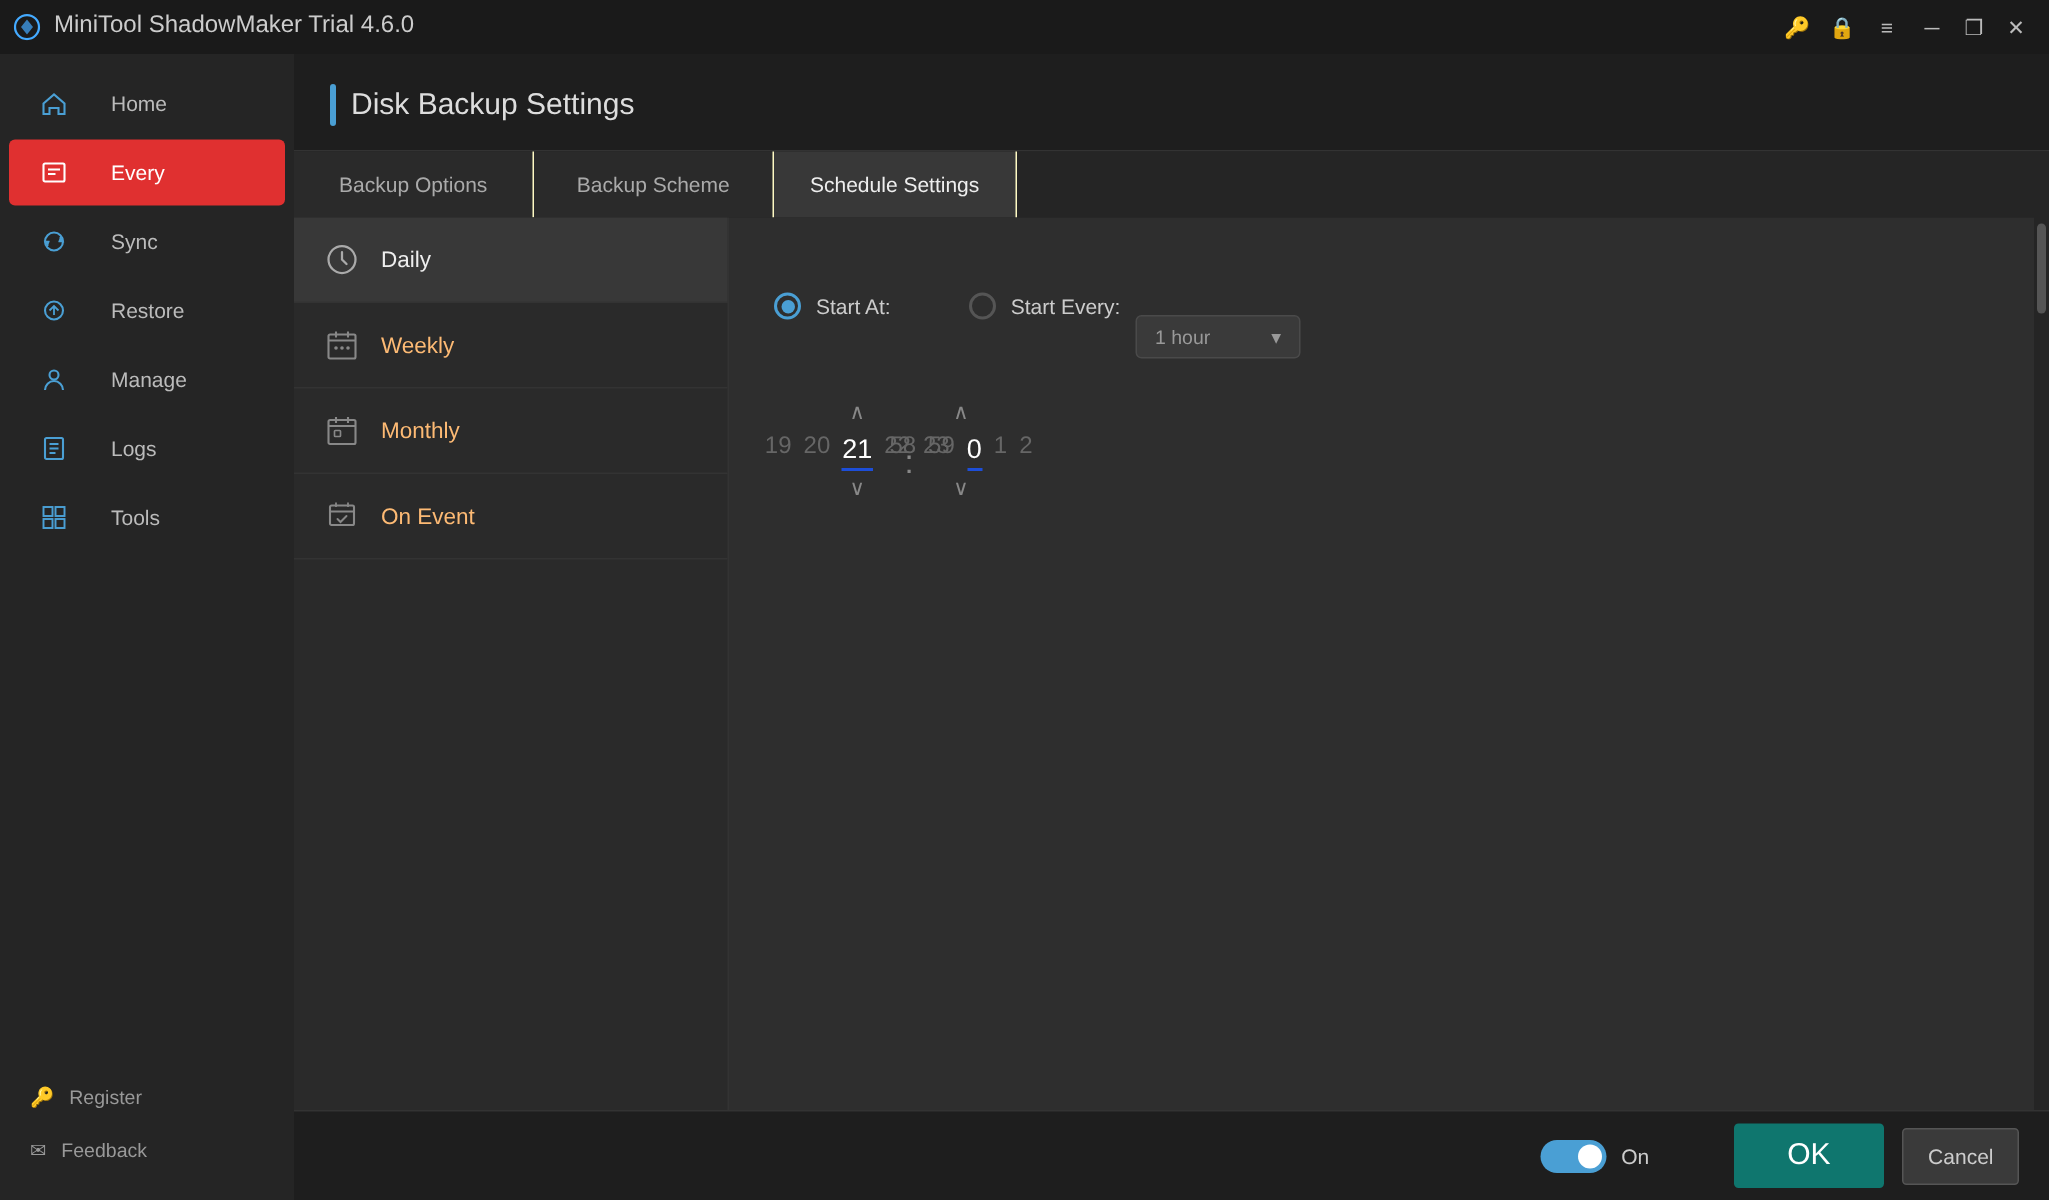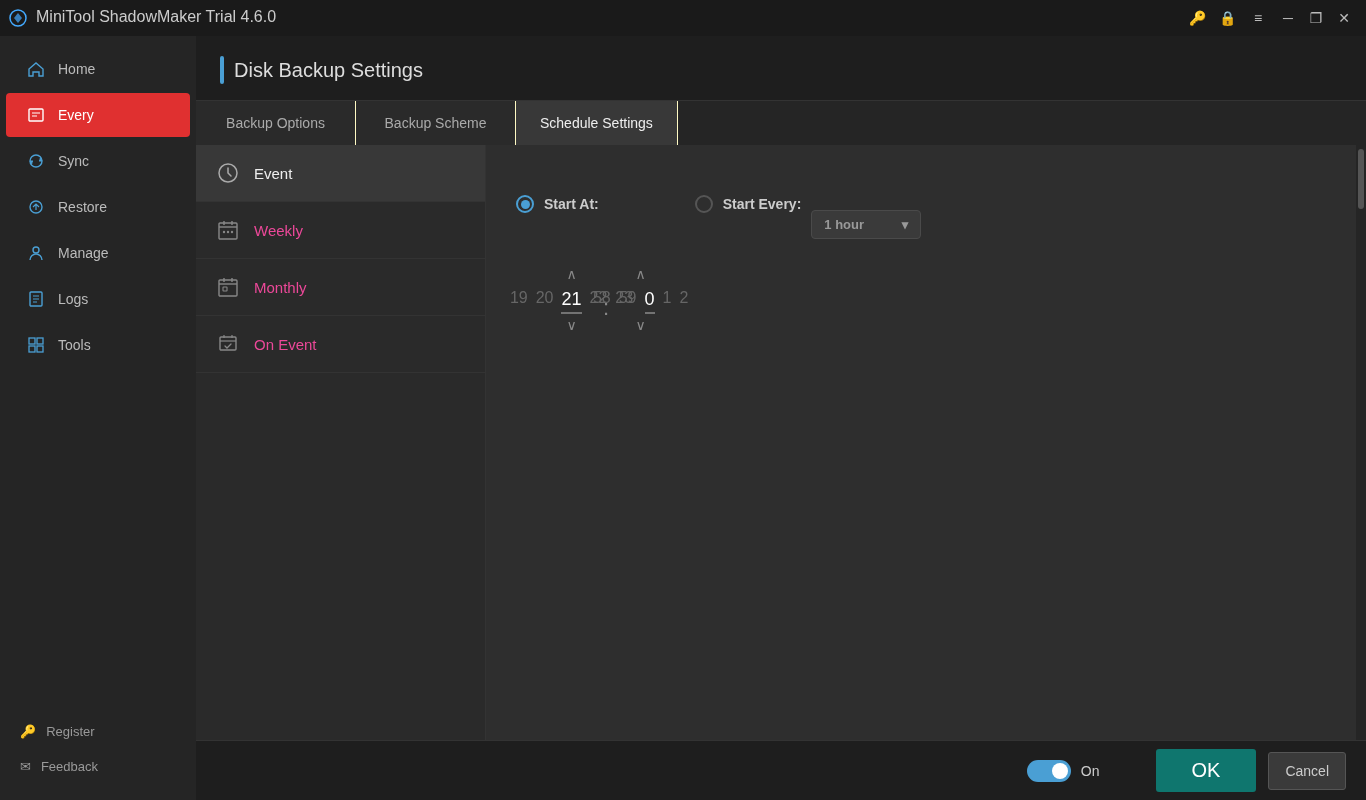--- a/index.html
+++ b/index.html
@@ -66,21 +66,21 @@
     #sidebar {
       width: 196px;
       background: #252525;
       display: flex;
       flex-direction: column;
       padding-top: 10px;
     }
     .nav-item {
       display: flex;
       align-items: center;
-      gap: 12px;
+      gap: 28px;
       padding: 12px 20px;
       cursor: pointer;
       color: #bbb;
       font-size: 14px;
       border-radius: 4px;
       margin: 1px 6px;
     }
     .nav-item.active {
       background: #e03030;
       color: #fff;
@@ -175,21 +175,21 @@
       width: 290px;
       background: #2a2a2a;
       border-right: 1px solid #333;
     }
     .schedule-type-item {
       display: flex;
       align-items: center;
       gap: 14px;
       padding: 16px 20px;
       cursor: pointer;
-      color: #ec4899;
+      color: #fdba74;
       font-size: 15px;
       border-bottom: 1px solid #333;
     }
     .schedule-type-item.active { background: #383838; color: #eee; }
     .schedule-type-icon {
       width: 24px;
       height: 24px;
       display: flex;
       align-items: center;
       justify-content: center;
@@ -203,23 +203,22 @@
       flex: 1;
       background: #2e2e2e;
       padding: 24px 30px;
       position: relative;
     }
 
     
     #radio-row {
       display: flex;
       align-items: center;
-      gap: 96px;
+      gap: 52px;
       margin-bottom: 24px;
-      font-weight: bold;
     }
     .radio-option {
       display: flex;
       align-items: center;
       gap: 10px;
       cursor: pointer;
     }
     .radio-circle {
       width: 18px;
       height: 18px;
@@ -283,21 +282,21 @@
       font-size: 14px;
     }
     .time-value {
       font-size: 18px;
       color: #ddd;
       text-align: center;
       padding: 4px 0;
     }
     .time-value.active {
       color: #fff;
-      border-bottom: 2px solid #737373;
+      border-bottom: 2px solid #1d4ed8;
       padding-bottom: 2px;
     }
     .time-value.dim {
       color: #666;
       font-size: 16px;
     }
     .time-separator {
       font-size: 22px;
       color: #888;
       margin: 0 4px;
@@ -514,21 +513,21 @@
     <div id="inner-layout">
 
       <div id="schedule-types">
         <div class="schedule-type-item active">
           <span class="schedule-type-icon">
             <svg width="22" height="22" viewBox="0 0 22 22" fill="none">
               <circle cx="11" cy="11" r="9" stroke="#aaa" stroke-width="1.5"></circle>
               <path d="M11 6v5l3 3" stroke="#aaa" stroke-width="1.5" stroke-linecap="round"></path>
             </svg>
           </span>
-          <span>Event</span>
+          <span>Daily</span>
         </div>
         <div class="schedule-type-item">
           <span class="schedule-type-icon">
             <svg width="22" height="22" viewBox="0 0 22 22" fill="none">
               <rect x="2" y="4" width="18" height="16" rx="1" stroke="#888" stroke-width="1.4"></rect>
               <path d="M2 8h18" stroke="#888" stroke-width="1.4"></path>
               <path d="M7 2v4M15 2v4" stroke="#888" stroke-width="1.4"></path>
               <circle cx="7" cy="13" r="1.2" fill="#888"></circle>
               <circle cx="11" cy="13" r="1.2" fill="#888"></circle>
               <circle cx="15" cy="13" r="1.2" fill="#888"></circle>

